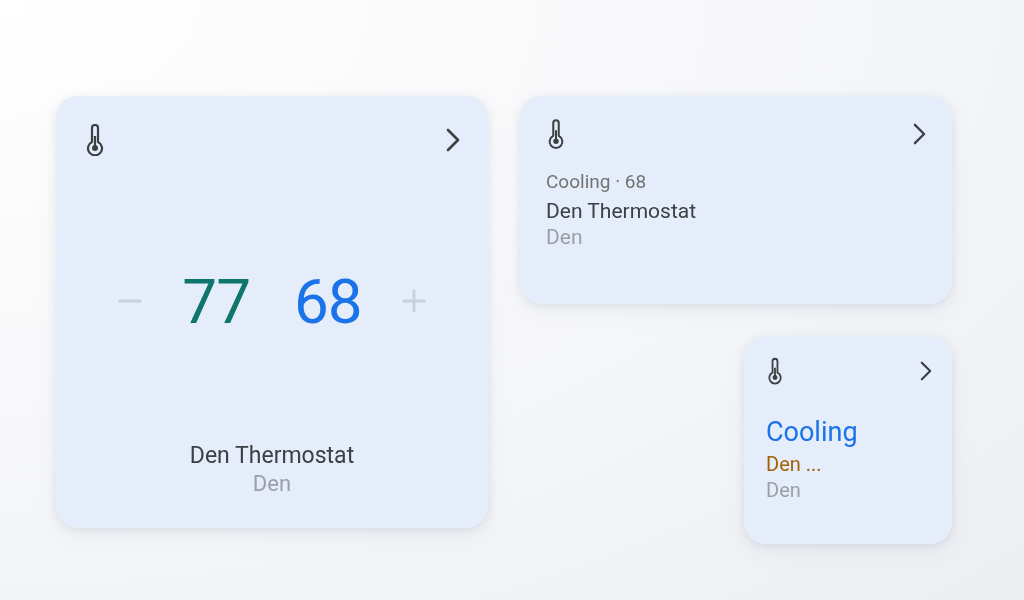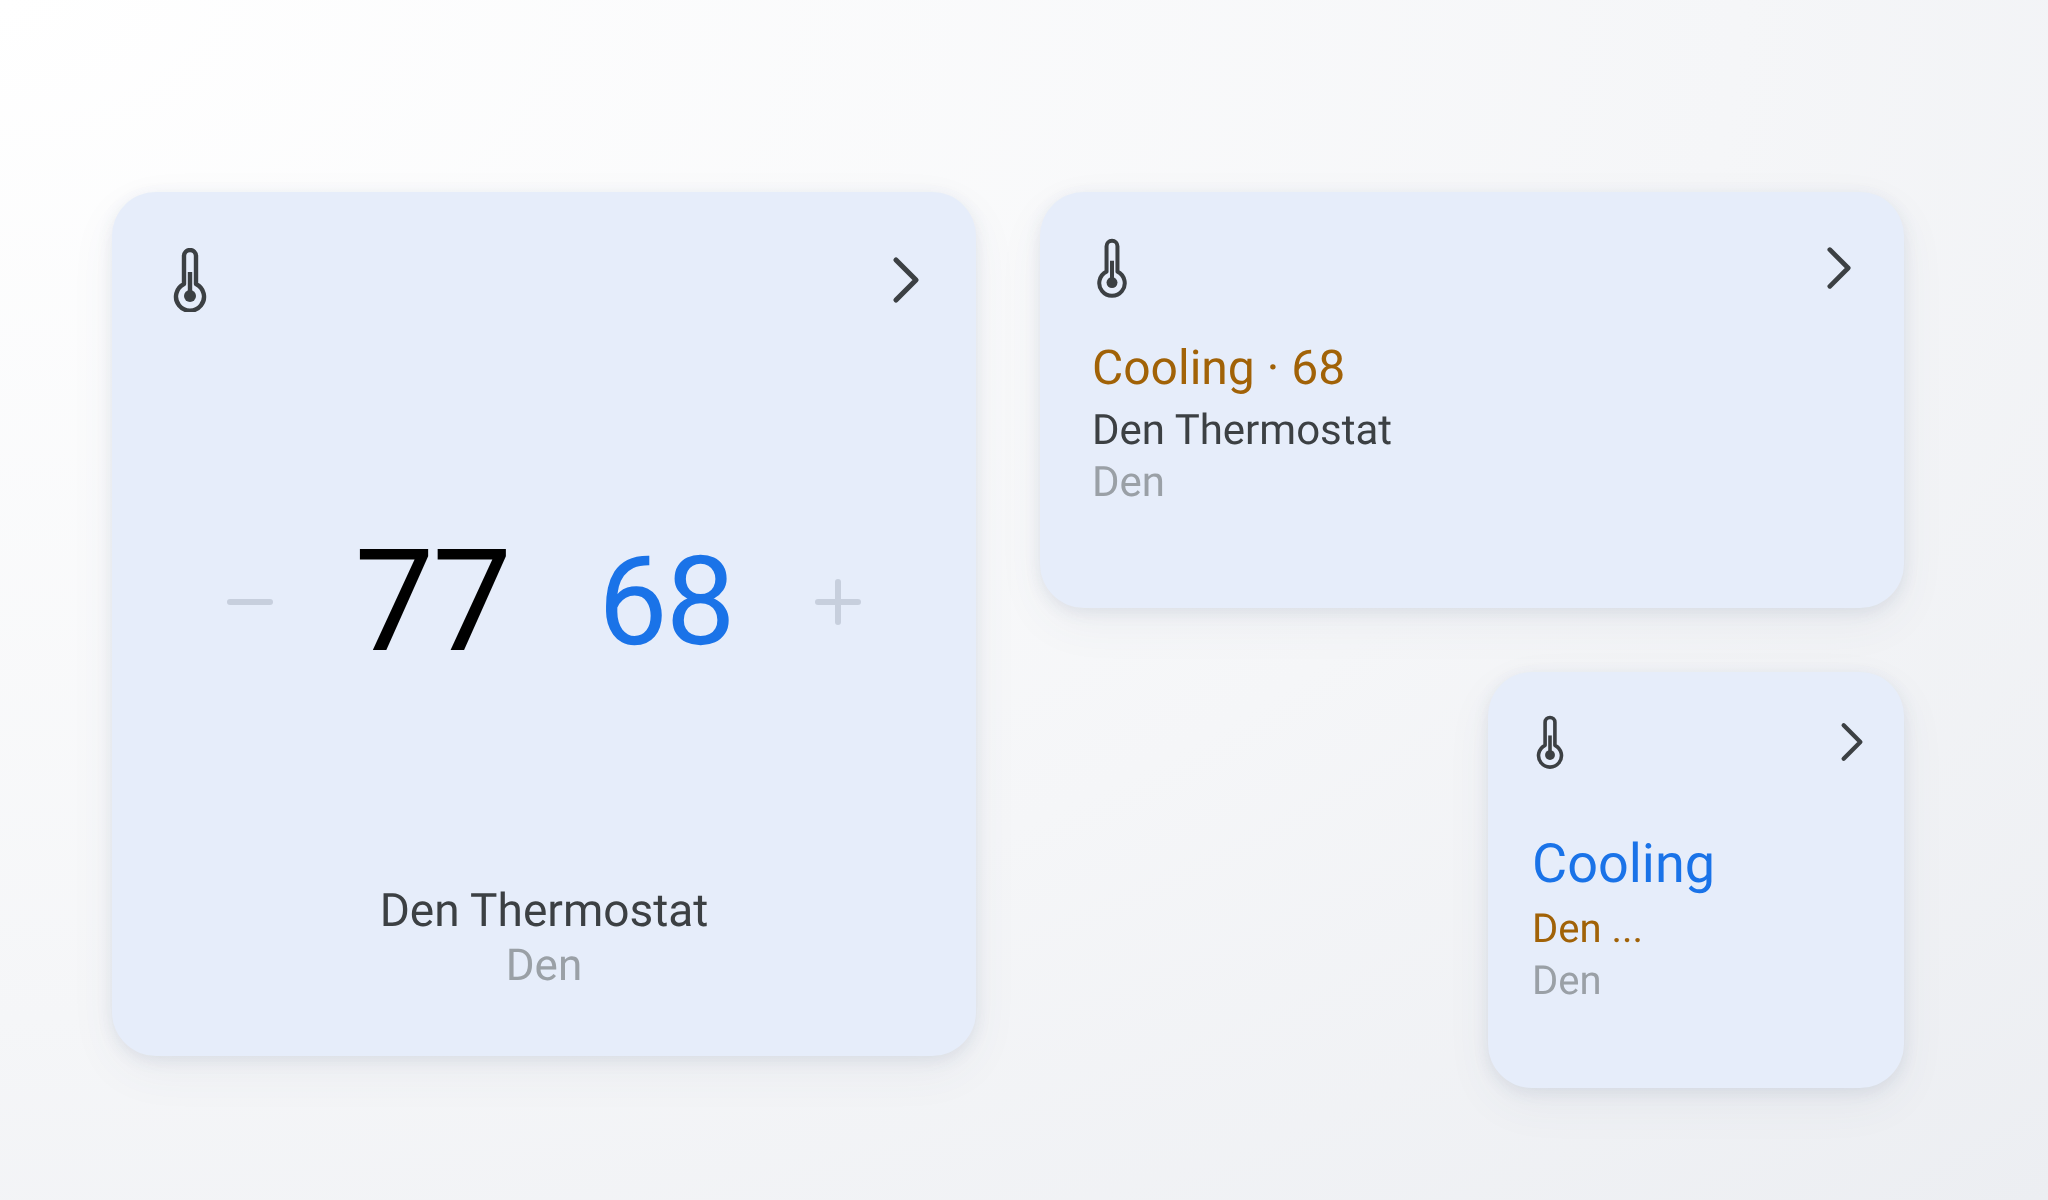--- a/index.html
+++ b/index.html
@@ -41,22 +41,22 @@
     width: 52px; height: 52px;
     display: flex; align-items: center; justify-content: center;
     color: #c7cfdd;
     font-size: 44px;
     font-weight: 300;
     line-height: 1;
     user-select: none;
     cursor: pointer;
   }
   .temp-heat {
-    color: #000000;
-    font-size: 71px;
+    color: #0f766e;
+    font-size: 62px;
     font-weight: 400;
     letter-spacing: -1px;
     margin: 0 18px;
   }
   .temp-cool {
     color: #1a73e8;
     font-size: 62px;
     font-weight: 400;
     letter-spacing: -1px;
     margin: 0 18px;
@@ -84,22 +84,22 @@
     display: flex;
     flex-direction: column;
   }
   .card-medium .topbar {
     display: flex;
     justify-content: space-between;
     align-items: center;
     height: 36px;
   }
   .status-line {
-    color: #a16207;
-    font-size: 24px;
+    color: #737373;
+    font-size: 19px;
     font-weight: 400;
     margin-top: 18px;
   }
   .device-name-md {
     color: #3c4043;
     font-size: 21px;
     font-weight: 400;
     margin-top: 6px;
   }
   .room-name-md {

